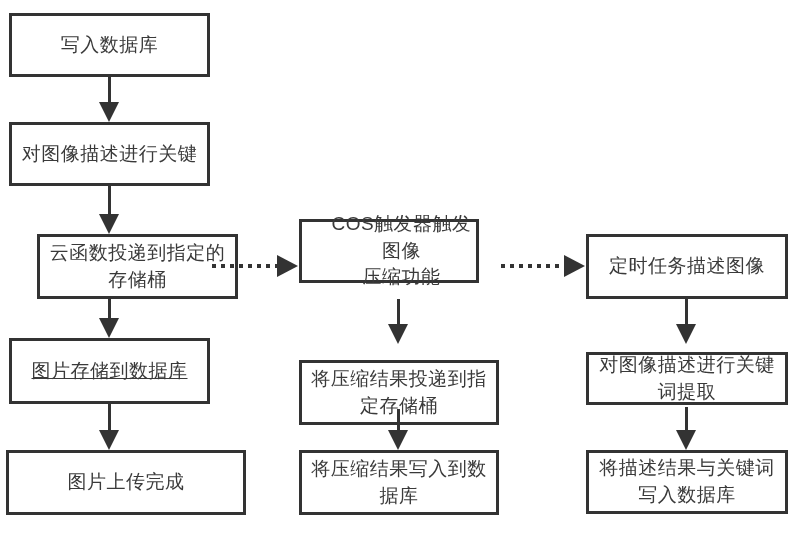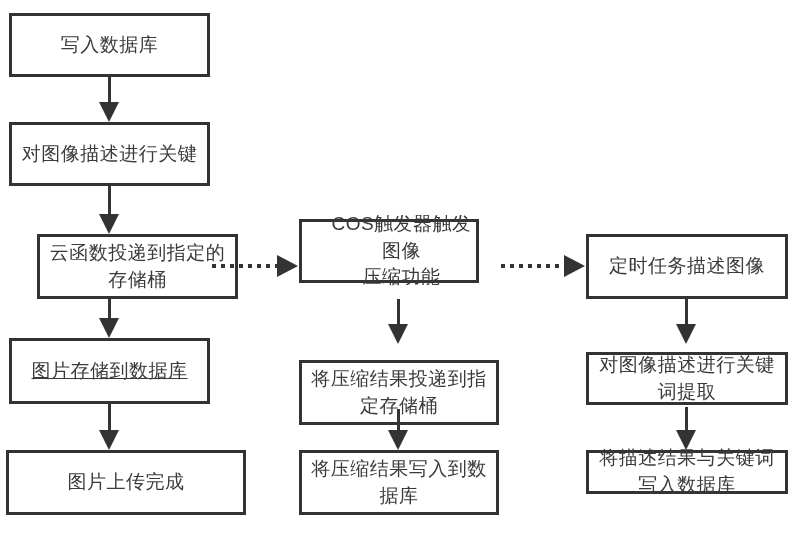--- a/index.html
+++ b/index.html
@@ -66,21 +66,21 @@
   <div class="box" style="left:299px; top:219px; width:180px; height:64px;padding-left:25px;">COS触发器触发图像
 压缩功能</div>
   <div class="box" style="left:299px; top:344px; width:200px; height:65px;margin-top:16px;">将压缩结果投递到指
 定存储桶</div>
   <div class="box" style="left:586px; top:234px; width:202px; height:65px;">定时任务描述图像</div>
 
   <div class="box" style="left:299px; top:450px; width:200px; height:65px;">将压缩结果写入到数
 据库</div>
   <div class="box" style="left:586px; top:352px; width:202px; height:53px;">对图像描述进行关键
 词提取</div>
-  <div class="box" style="left:586px; top:450px; width:202px; height:44px;">将描述结果与关键词
+  <div class="box" style="left:586px; top:450px; width:202px; height:64px;">将描述结果与关键词
 写入数据库</div>
 
   <div class="vstem" style="left:108px; top:77px; height:25px;"></div>
   <div class="vhead" style="left:99px; top:102px;"></div>
 
   <div class="vstem" style="left:108px; top:186px; height:28px;"></div>
   <div class="vhead" style="left:99px; top:214px;"></div>
 
   <div class="vstem" style="left:108px; top:299px; height:19px;"></div>
   <div class="vhead" style="left:99px; top:318px;"></div>

